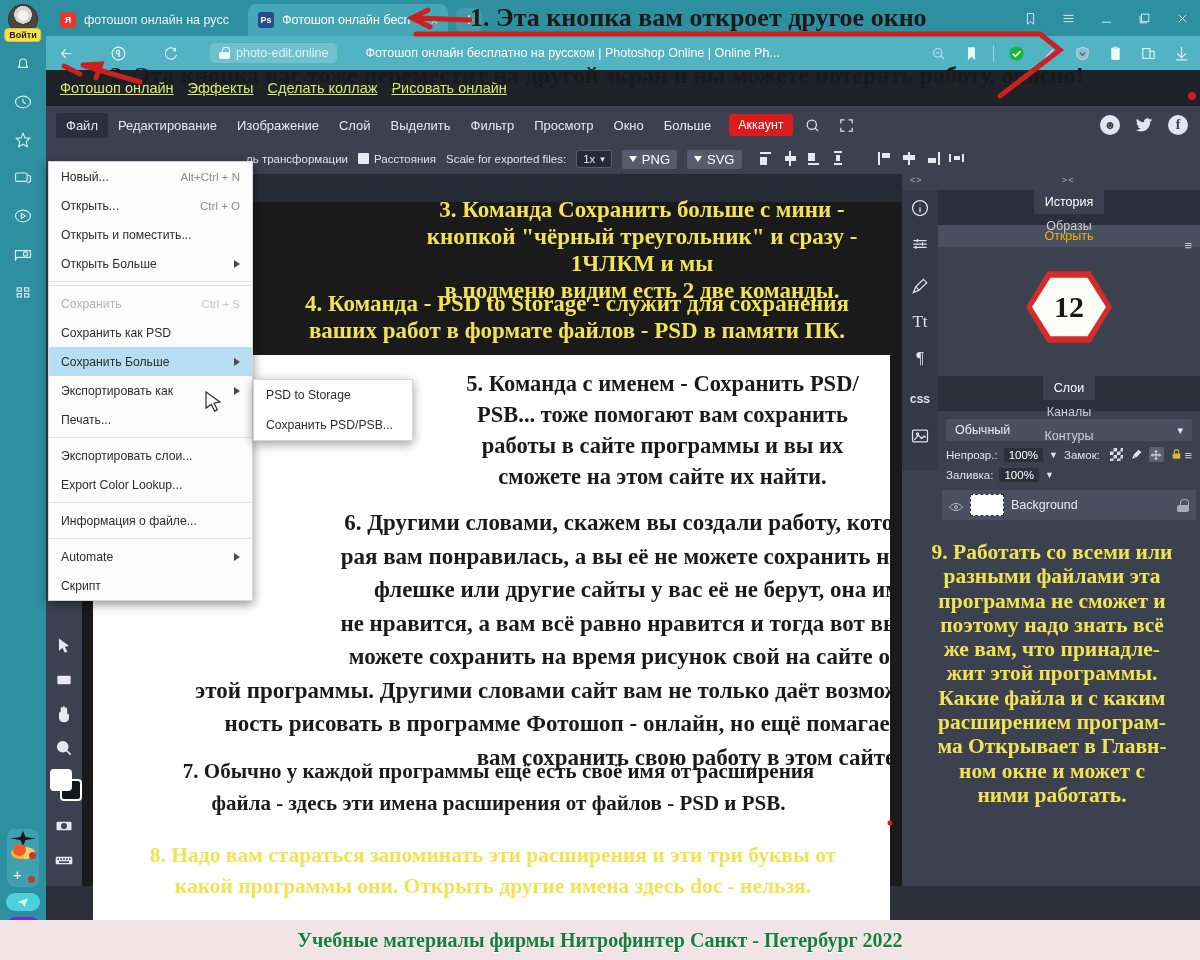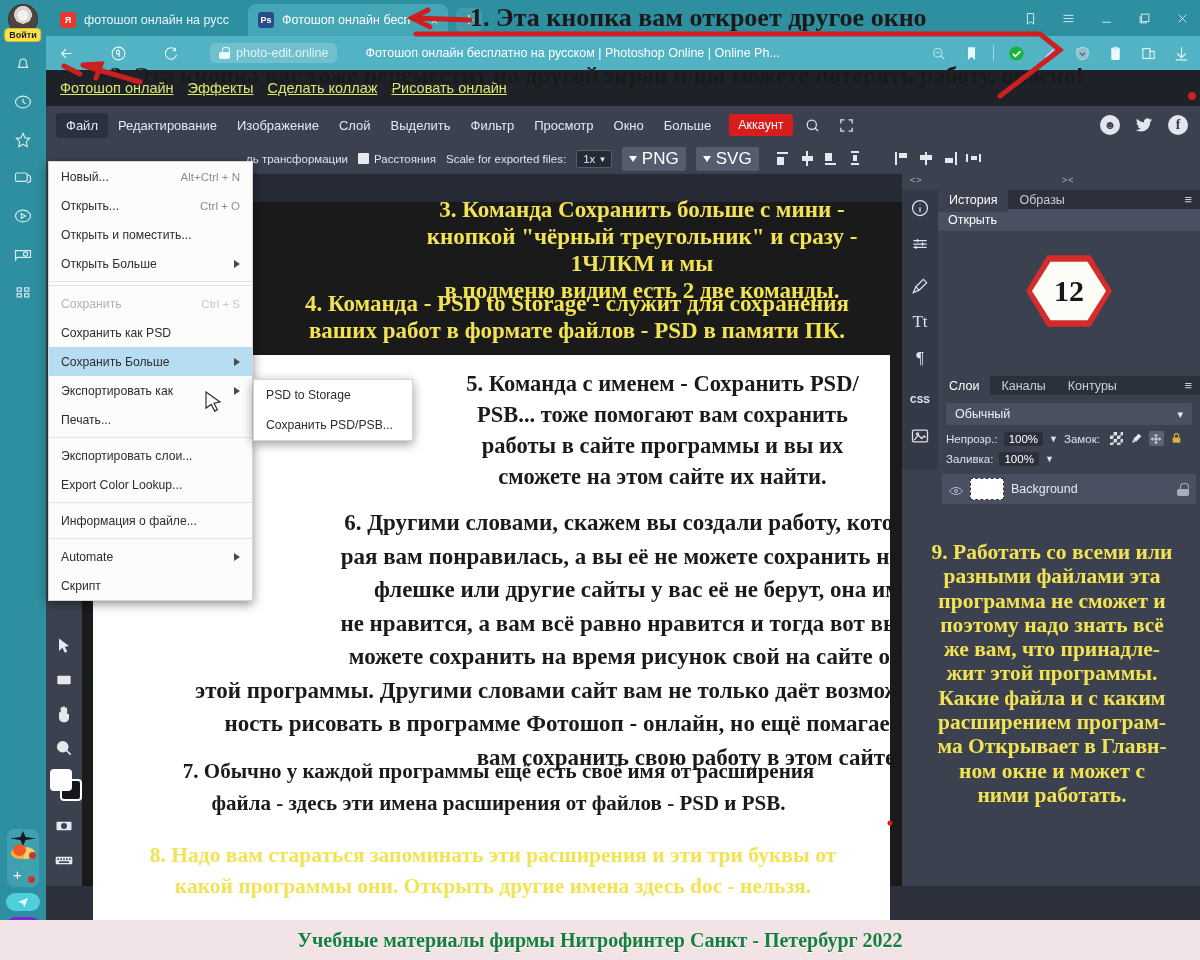--- a/index.html
+++ b/index.html
@@ -120,21 +120,21 @@
 
   
   .optbar {
     position:absolute; left:46px; top:144px; width:1154px; height:30px;
     background:#3c4150; display:flex; align-items:center; gap:10px;
     color:#dfe2ea; font-size:11.5px; padding-left:200px;
   }
   .chk { width:11px;height:11px;background:#e8eaf0;border-radius:1px;display:inline-block;vertical-align:-1px;margin-right:5px;}
   .selbox { background:#262a35; border:1px solid #565c6d; border-radius:2px; color:#e6e8ee;
      font-size:11.5px; padding:2px 6px; display:flex; align-items:center; gap:5px; }
-  .dlbtn { background:#565c6d; border-radius:2px; color:#fff; font-size:17px; padding:2px 7px;
+  .dlbtn { background:#565c6d; border-radius:2px; color:#fff; font-size:13px; padding:2px 7px;
      display:flex;align-items:center;gap:5px; }
   .dlbtn .arr { width:0;height:0;border-left:4px solid transparent;border-right:4px solid transparent;border-top:6px solid #fff;}
   .aligngrp { display:flex; gap:6px; margin-left:6px; }
   .aligngrp .ai { width:18px;height:18px; position:relative; }
   .aibox { position:absolute; background:#e6e8ee; }
 
   
   .toolpal {
     position:absolute; left:46px; top:174px; width:36px; height:712px;
     background:#3c4150;
@@ -162,27 +162,27 @@
   }
 
   
   .rightcol { position:absolute; left:902px; top:174px; width:298px; height:712px; background:#3c4150; }
   .railcol { position:absolute; left:0; top:16px; width:36px; height:280px; background:#343947; }
   .railcol .ri { width:36px;height:36px;display:flex;align-items:center;justify-content:center;color:#dfe2ea;}
   .railcol svg{width:20px;height:20px;stroke:#dfe2ea;fill:none;stroke-width:1.5;}
   .railsep { height:6px; }
   .arrmark { position:absolute; color:#aab0bf; font-size:9px; letter-spacing:1px; }
 
-  .panel-tabs { display:flex; align-items:center; height:19px; background:#2b303b; }
+  .panel-tabs { display:flex; align-items:center; height:35px; background:#2b303b;flex-direction:column; }
   .ptab { padding:5px 11px; font-size:12.5px; color:#c8cdd9; }
   .ptab.active { background:#3c4150; color:#ffffff; }
   .pmenu { margin-left:auto; padding-right:8px; color:#c8cdd9; font-size:13px; }
 
   .history { position:absolute; left:36px; top:16px; width:262px; height:178px; background:#3c4150; }
-  .hist-item { background:#4a5061; color:#ffffff; font-size:12.5px; padding:4px 10px; }
+  .hist-item { background:#4a5061; color:#eab308; font-size:12.5px; padding:4px 10px;text-align:center; }
   .hexwrap { display:flex;align-items:center;justify-content:center; height:120px; }
   .hexagon {
     width:86px;height:76px;position:relative;
     display:flex;align-items:center;justify-content:center;
   }
   .hexagon:before{
     content:""; position:absolute; inset:0;
     background:#d62b2b;
     clip-path: polygon(25% 3%,75% 3%,100% 50%,75% 97%,25% 97%,0 50%);
   }

